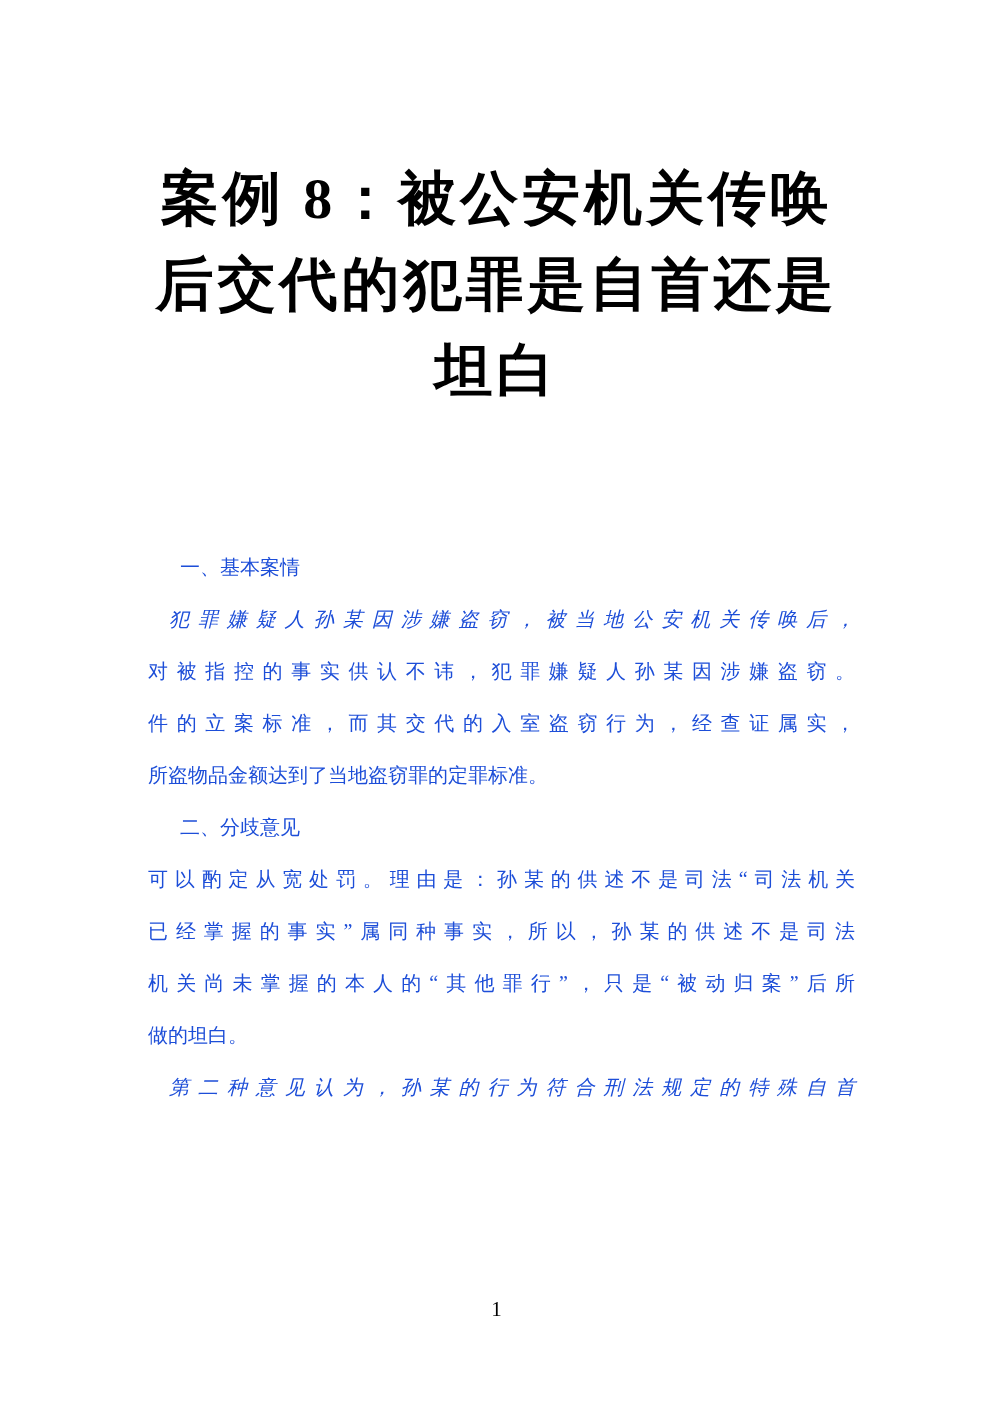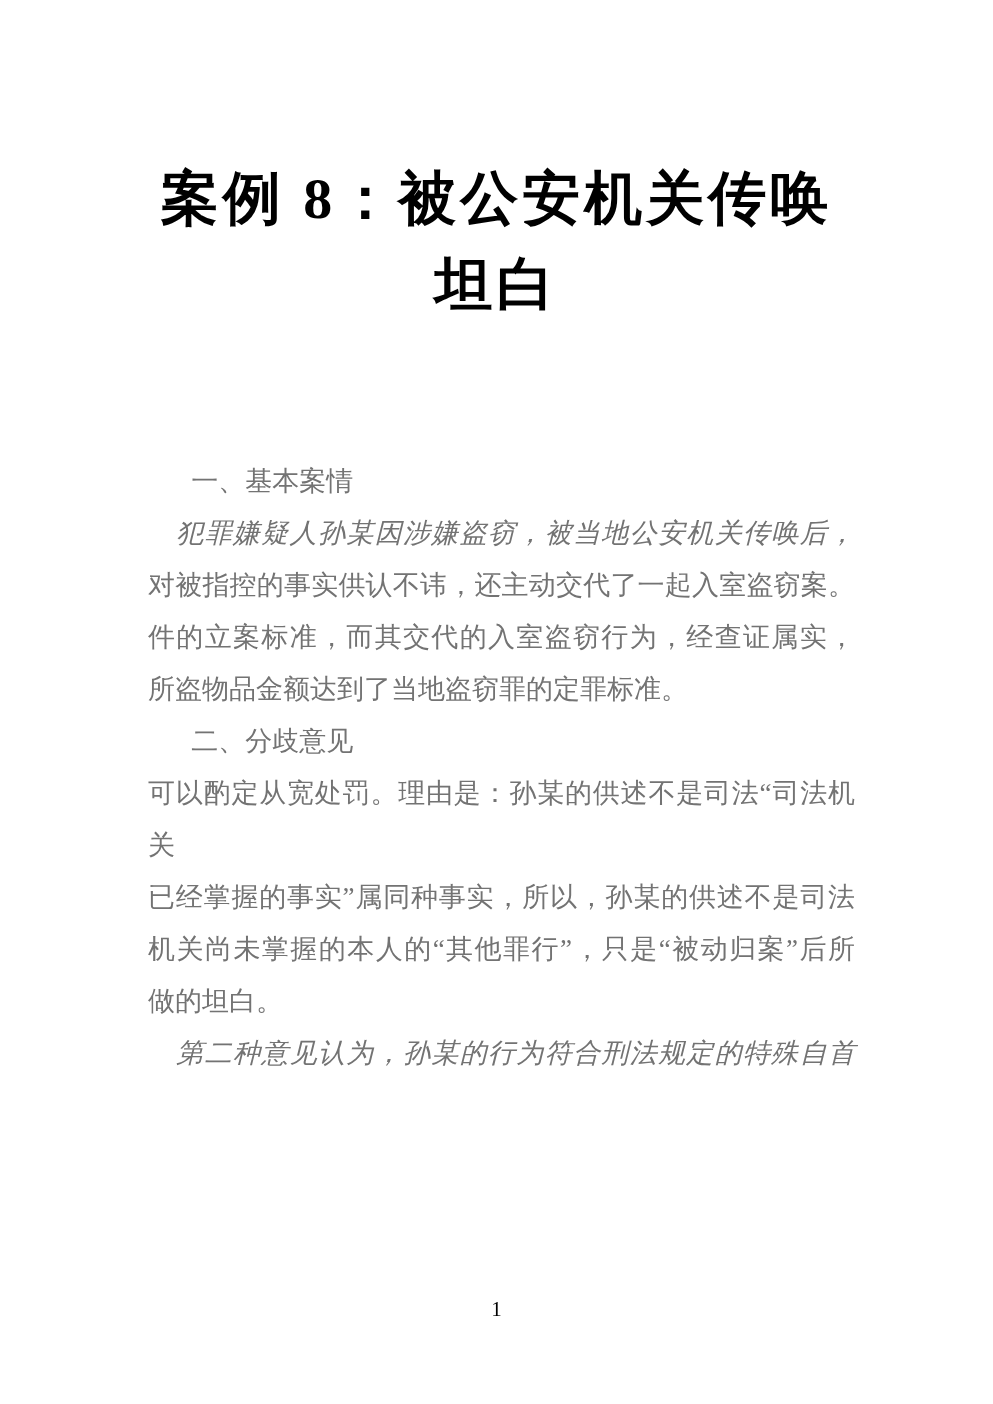--- a/index.html
+++ b/index.html
@@ -25,23 +25,23 @@
     font-weight: 700;
     letter-spacing: 4px;
     text-align: center;
     color: #000000;
   }
   .doc-title .title-line {
     display: block;
   }
   .doc-body {
     margin: 127px 138px 0 148px;
-    font-size: 27px;
+    font-size: 20px;
     line-height: 52px;
-    color: #737373;
+    color: #1d4ed8;
   }
   .line {
     display: block;
     text-align: justify;
     text-align-last: left;
     white-space: normal;
   }
   .line.fill {
     text-align-last: justify;
   }
@@ -64,27 +64,28 @@
     color: #000000;
   }
 </style>
 </head>
 <body>
 
 <div class="page">
 
   <h1 class="doc-title">
     <span class="title-line">案例 8：被公安机关传唤</span>
+    <span class="title-line">后交代的犯罪是自首还是</span>
     <span class="title-line">坦白</span>
   </h1>
 
   <main class="doc-body" id="doc-body">
       <div class="line heading">一、基本案情</div>
       <div class="line first fill">犯罪嫌疑人孙某因涉嫌盗窃，被当地公安机关传唤后，</div>
-      <div class="line fill">对被指控的事实供认不讳，还主动交代了一起入室盗窃案。</div>
+      <div class="line fill">对被指控的事实供认不讳，犯罪嫌疑人孙某因涉嫌盗窃。</div>
       <div class="line fill">件的立案标准，而其交代的入室盗窃行为，经查证属实，</div>
       <div class="line">所盗物品金额达到了当地盗窃罪的定罪标准。</div>
       <div class="line heading">二、分歧意见</div>
       <div class="line fill">可以酌定从宽处罚。理由是：孙某的供述不是司法“司法机关</div>
       <div class="line fill">已经掌握的事实”属同种事实，所以，孙某的供述不是司法</div>
       <div class="line fill">机关尚未掌握的本人的“其他罪行”，只是“被动归案”后所</div>
       <div class="line">做的坦白。</div>
       <div class="line first fill">第二种意见认为，孙某的行为符合刑法规定的特殊自首</div>
     </main>
 

